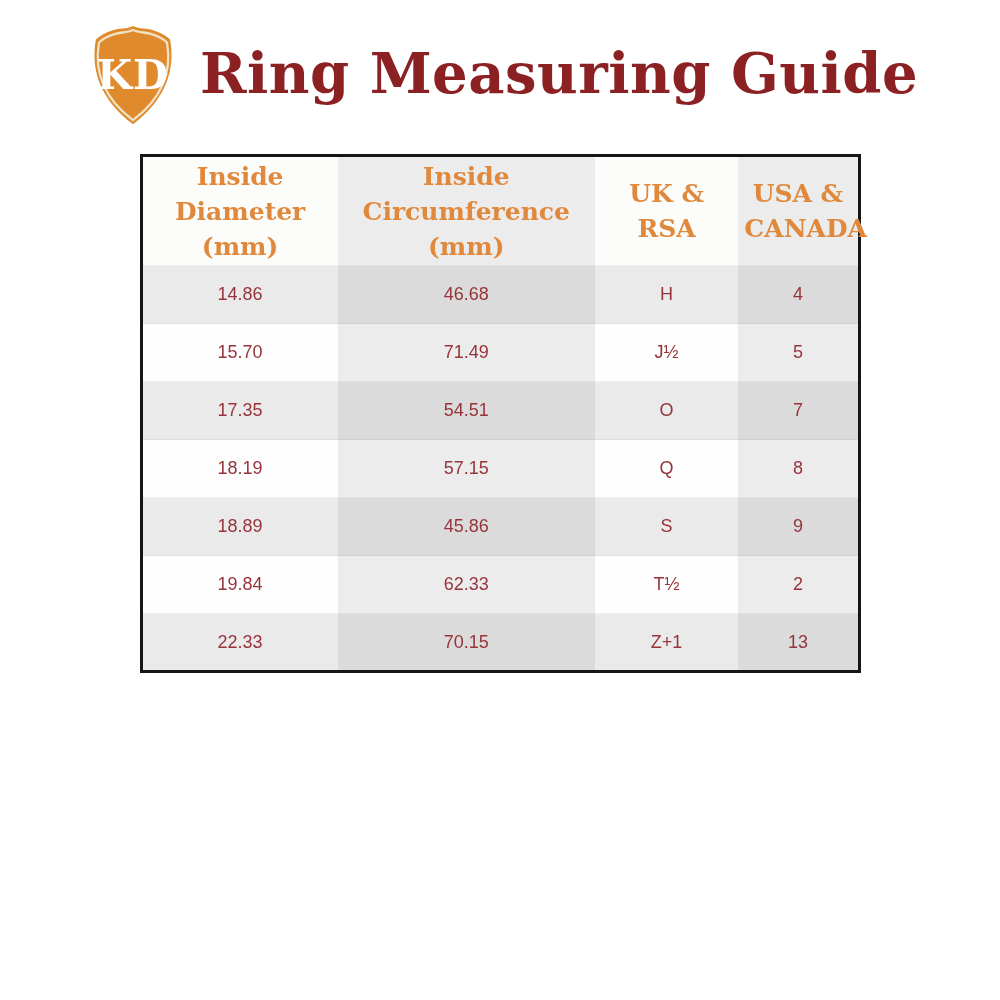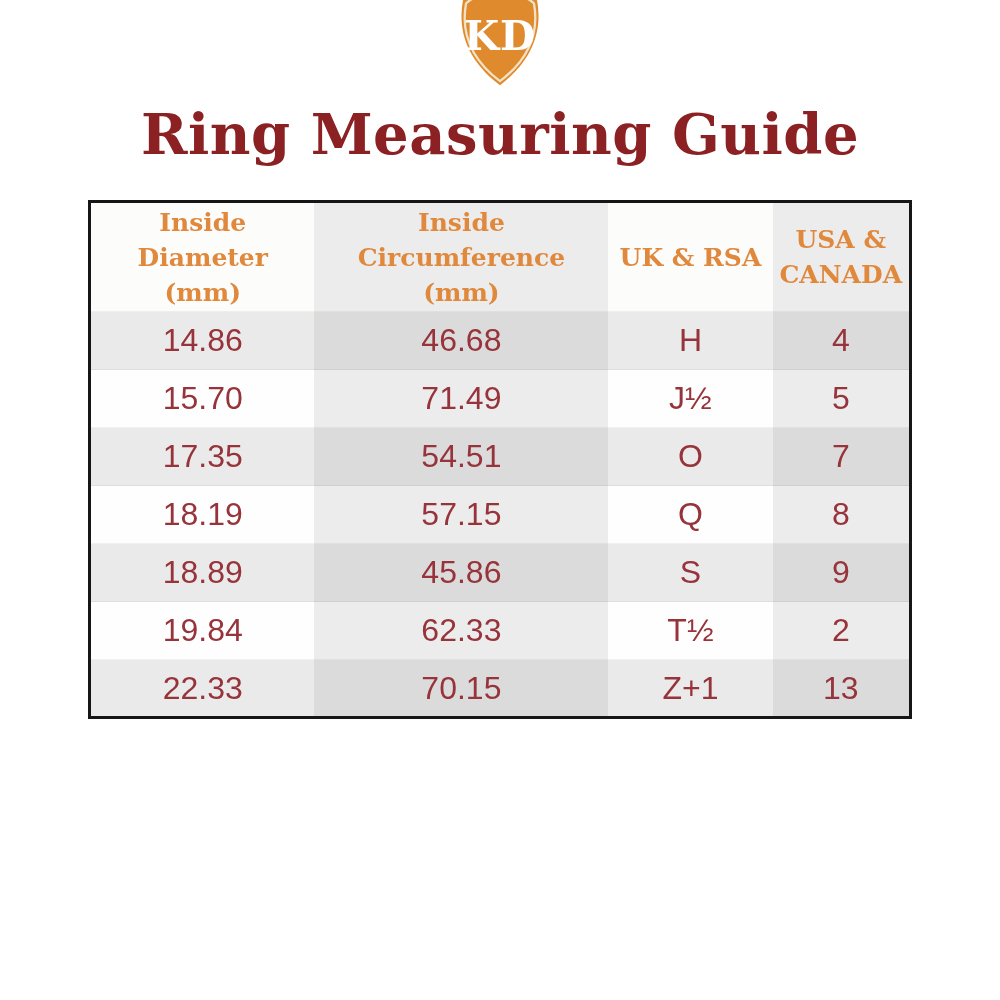--- a/index.html
+++ b/index.html
@@ -12,43 +12,42 @@
   .page { width: 1000px; height: 1000px; background: #ffffff; }
 
   
   .masthead {
     display: flex;
     align-items: center;
     justify-content: center;
     gap: 16px;
     padding-top: 22px;
     height: 130px;
-    flex-direction: column;
   }
   .logo { width: 102px; height: 106px; display: inline-block; flex: 0 0 auto; }
   .logo svg { width: 100%; height: 100%; display: block; }
   .logo-kd-text {
     font-family: "DejaVu Serif", serif;
     font-weight: 700;
   }
   .title {
     font-family: "DejaVu Serif", serif;
     font-weight: 700;
     font-size: 56px;
     letter-spacing: 0.5px;
     color: var(--title_text, #8C2124);
     white-space: nowrap;
     line-height: 1;
     padding-bottom: 6px;
   }
 
   
   .guide-table {
-    width: 824px;
-    margin: 70px auto 0 auto;
+    width: 721px;
+    margin: 24px auto 0 auto;
     border-collapse: collapse;
     border: 3px solid var(--table_border, #161616);
     table-layout: fixed;
   }
   .guide-table col.c1 { width: 27.4%; }
   .guide-table col.c2 { width: 35.8%; }
   .guide-table col.c3 { width: 20.0%; }
   .guide-table col.c4 { width: 16.8%; }
 
   .guide-table th {
@@ -61,21 +60,21 @@
     vertical-align: middle;
     color: var(--header_text, #E0883C);
     background: var(--header_light, #FCFCFA);
     padding: 0 6px;
   }
   .guide-table th:nth-child(even) { background: var(--col_gray, #E9E9E9); }
 
   .guide-table td {
     height: 58px;
     font-family: "Liberation Sans", sans-serif;
-    font-size: 32px;
+    font-size: 18px;
     text-align: center;
     vertical-align: middle;
     color: var(--cell_text, #97343B);
     background: var(--cell_white, #FEFEFE);
   }
   
   .guide-table td:nth-child(even) { background: var(--col_gray, #ECECEC); }
   
   .guide-table tbody tr:nth-child(odd) td { background: var(--row_gray, #EAEAEA); }
   

